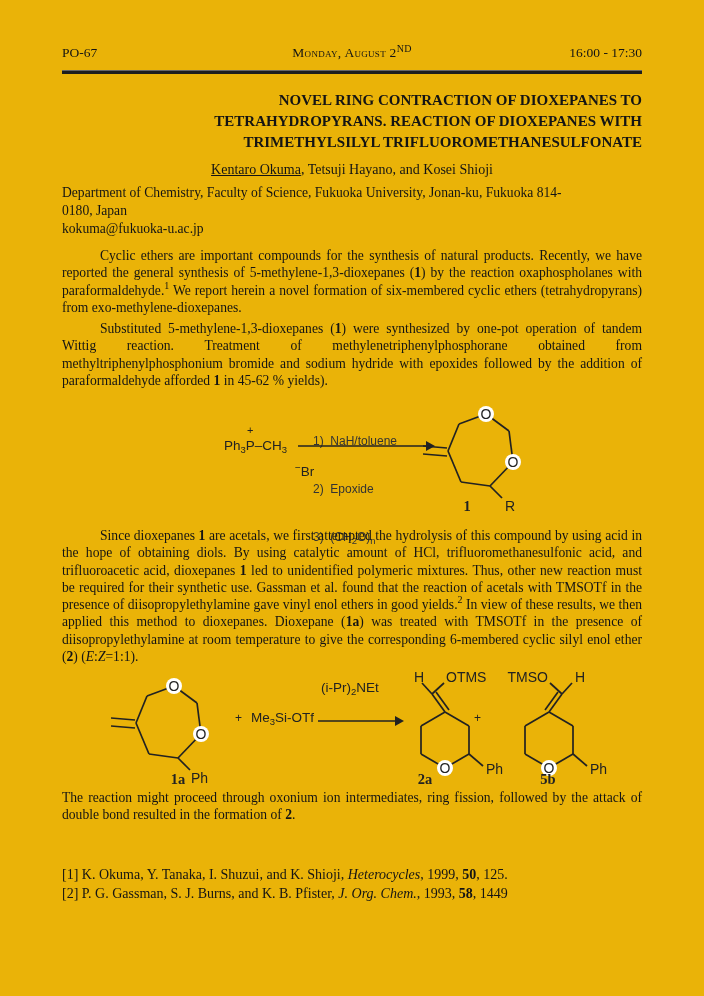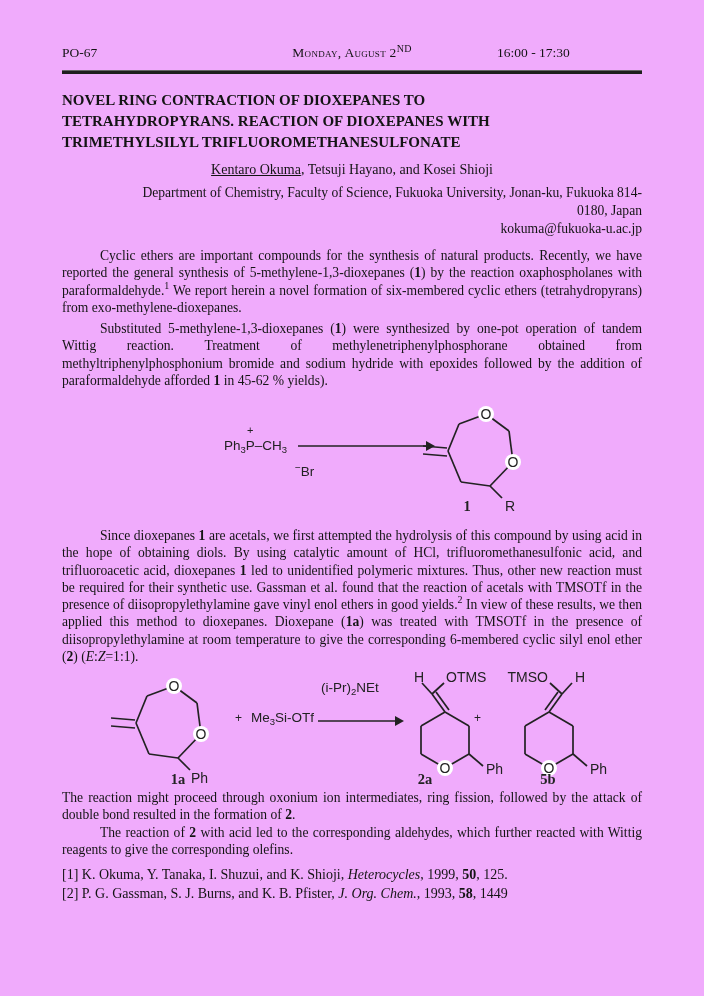--- a/index.html
+++ b/index.html
@@ -1,32 +1,32 @@
 <!DOCTYPE html>
 <html><head>
 <meta charset="utf-8">
 <style>
   html,body{margin:0;padding:0;background:#e8e8e8;}
-  .page{position:relative;width:704px;height:996px;background:#f0abfc;margin:0 auto;
+  .page{position:relative;width:704px;height:996px;background:#eab308;margin:0 auto;
         font-family:"Liberation Serif", serif;color:#141414;overflow:hidden;}
   .abs{position:absolute;}
 
   
   .hdr{top:45px;left:62px;width:580px;display:flex;align-items:baseline;font-size:13.5px;}
   .hdr .left{flex:1;text-align:left;}
   .hdr .center{flex:2;text-align:center;font-variant:small-caps;letter-spacing:.3px;}
-  .hdr .right{flex:1;}
+  .hdr .right{flex:1;text-align:right;}
   .hdr-rule{top:70px;left:62px;width:580px;height:3px;background:#1e1e1e;border-top:1px solid #666;}
 
   
-  .title{top:90px;left:62px;width:580px;text-align:left;font-weight:bold;
+  .title{top:90px;left:62px;width:580px;text-align:right;font-weight:bold;
          font-size:15px;line-height:21px;}
   .authors{top:162px;left:62px;width:580px;text-align:center;font-size:14px;}
   .authors .lead{text-decoration:underline;}
-  .affil{top:184px;left:62px;width:580px;text-align:right;font-size:13.6px;line-height:18px;}
+  .affil{top:184px;left:62px;width:580px;text-align:left;font-size:13.6px;line-height:18px;}
 
   
   .para{left:62px;width:580px;font-size:13.6px;line-height:17.3px;text-align:justify;}
   .indent{text-indent:38px;}
   .p1{top:247px;}
   .p2{top:320px;}
   .p3{top:527px;}
   .p45{top:789px;}
   .refs{top:866px;left:62px;width:580px;font-size:14px;line-height:18.5px;text-align:left;}
 
@@ -81,20 +81,25 @@
 
   <div class="abs para indent p2">
     <span>Substituted 5-methylene-1,3-dioxepanes (</span><span class="b">1</span><span>) were synthesized by one-pot operation of tandem Wittig reaction.  Treatment of methylenetriphenylphosphorane obtained from methyltriphenylphosphonium bromide and sodium hydride with epoxides followed by the addition of paraformaldehyde afforded </span><span class="b">1</span><span> in 45-62 % yields).</span>
   </div>
 
   <div class="abs scheme s1">
     <span class="abs charge" style="left:67px;top:26px;">+</span>
     <div class="abs" style="left:44px;top:40px;"><span>Ph</span><span class="sub">3</span><span>P–CH</span><span class="sub">3</span></div>
     <div class="abs" style="left:79px;top:66px;margin-left:36px;"><span class="sup">−</span><span>Br</span></div>
 
+    <div class="abs cond" style="left:133px;top:3px;">
+      <div>1)  NaH/toluene</div>
+      <div>2)  Epoxide</div>
+      <div><span>3)  (CH</span><span class="sub">2</span><span>O)</span><span class="sub">n</span></div>
+    </div>
 
     <svg class="abs" style="left:118px;top:41px;" width="137" height="14" viewBox="0 0 137 14">
       <line x1="0" y1="7" x2="129" y2="7"></line>
       <polygon points="128,2 137,7 128,12"></polygon>
     </svg>
 
     <svg class="abs" style="left:243px;top:0;" width="118" height="118" viewBox="0 0 118 118">
       <g fill="none">
         <line x1="63" y1="16" x2="86" y2="33"></line>
         <line x1="86" y1="33" x2="90" y2="64"></line>
@@ -193,21 +198,20 @@
       <text class="atom" x="62" y="103" text-anchor="middle">O</text>
       <text class="atom" x="88" y="12">H</text>
       <text class="atom" x="61" y="12" text-anchor="end">TMSO</text>
       <text class="atom" x="103" y="104">Ph</text>
     </svg>
     <div class="abs chem-label" style="left:448px;top:101px;width:50px;">5b</div>
   </div>
 
   <div class="abs para p45">
     <div><span>The reaction might proceed through oxonium ion intermediates, ring fission, followed by the attack of double bond resulted in the formation of </span><span class="b">2</span><span>.</span></div>
-    <div class="indent"><span>The reaction of </span><span class="b">2</span><span> with acid led to the corresponding aldehydes, which further reacted with Wittig reagents to give the corresponding olefins.</span></div>
   </div>
 
   <div class="abs refs">
     <div><span>[1] K. Okuma, Y. Tanaka, I. Shuzui, and K. Shioji, </span><span class="i">Heterocycles</span><span>, 1999, </span><span class="b">50</span><span>, 125.</span></div>
     <div><span>[2] P. G. Gassman, S. J. Burns, and K. B. Pfister, </span><span class="i">J. Org. Chem.</span><span>, 1993, </span><span class="b">58</span><span>, 1449</span></div>
   </div>
 
 </div>
 
 </body></html>

